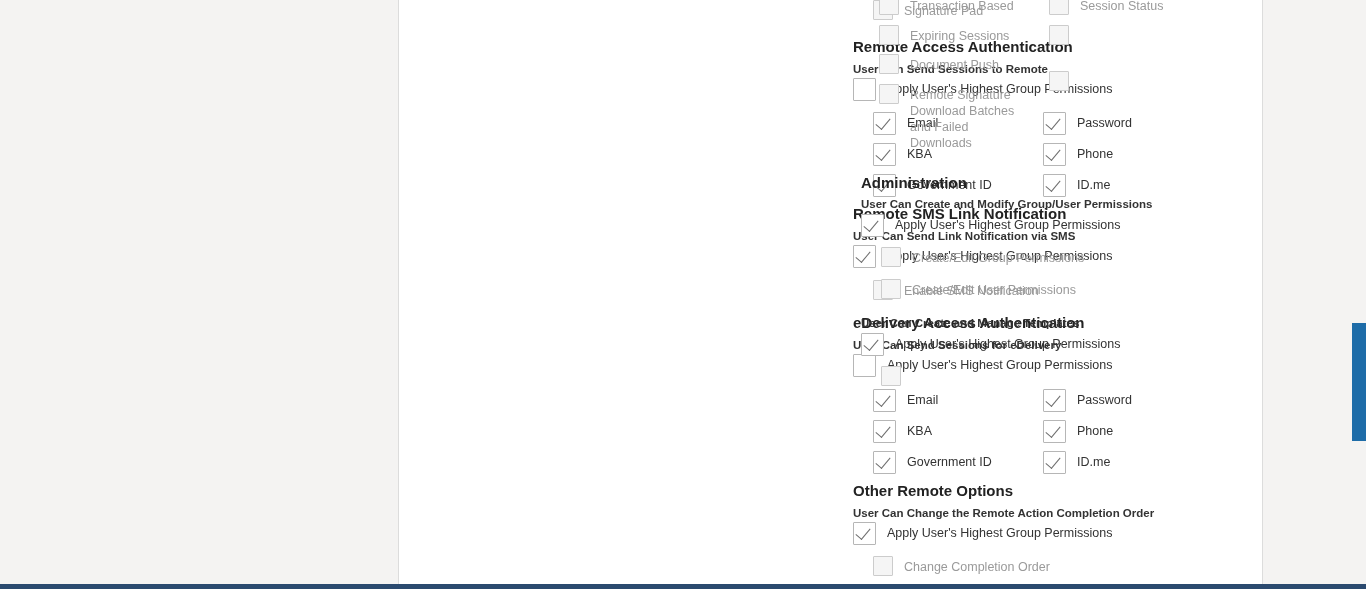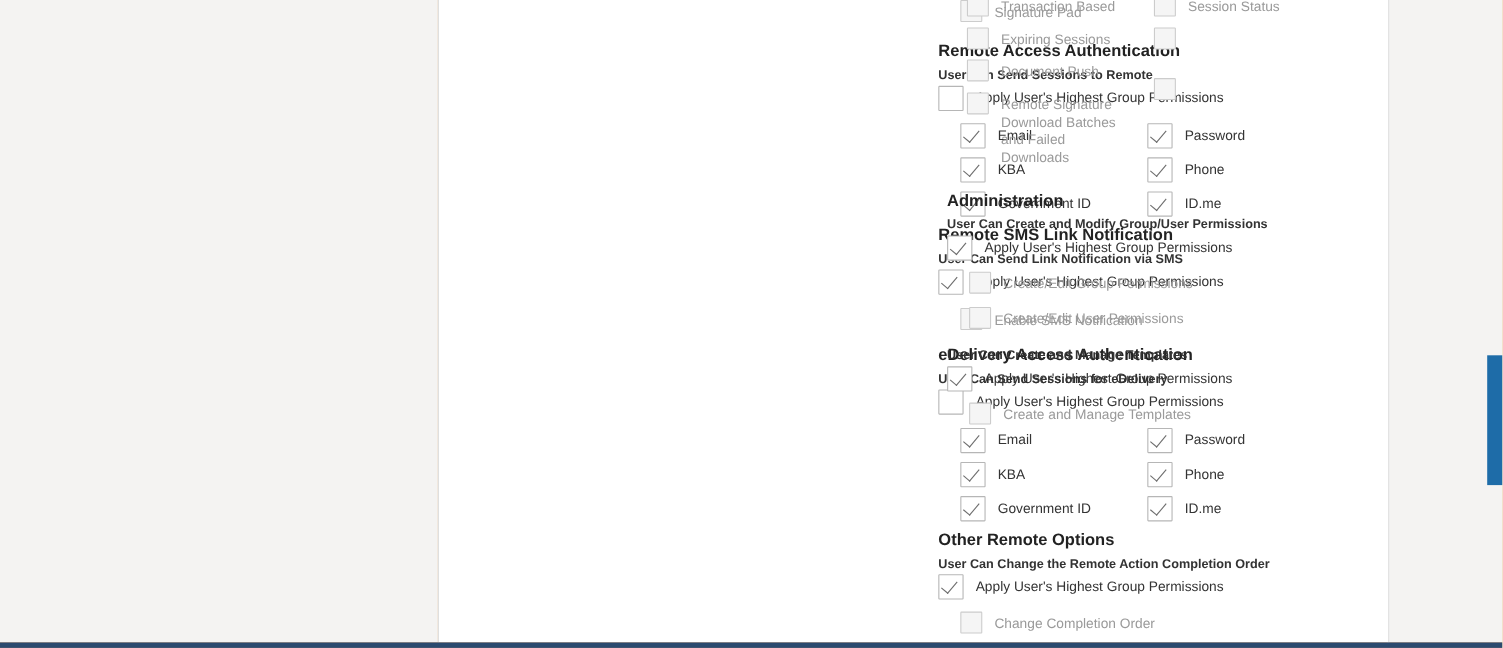--- a/index.html
+++ b/index.html
@@ -310,21 +310,20 @@
 
       <div class="row" style="left:0px; top:316px;">
         <span class="sub-title">User Can Create and Manage Templates</span>
       </div>
       <div class="row" style="left:0px; top:333px;">
         <span class="cb checked"></span>
         <span class="cb-label">Apply User's Highest Group Permissions</span>
       </div>
       <div class="row" style="left:20px; top:366px;">
         <span class="cb small disabled"></span>
-        <span class="cb-label dim">Create and Manage Templates</span>
       </div>
 
     </div>
 
   </div>
 
   <div class="scroll-thumb"></div>
   <div class="bottom-bar"></div>
 
 </div>

